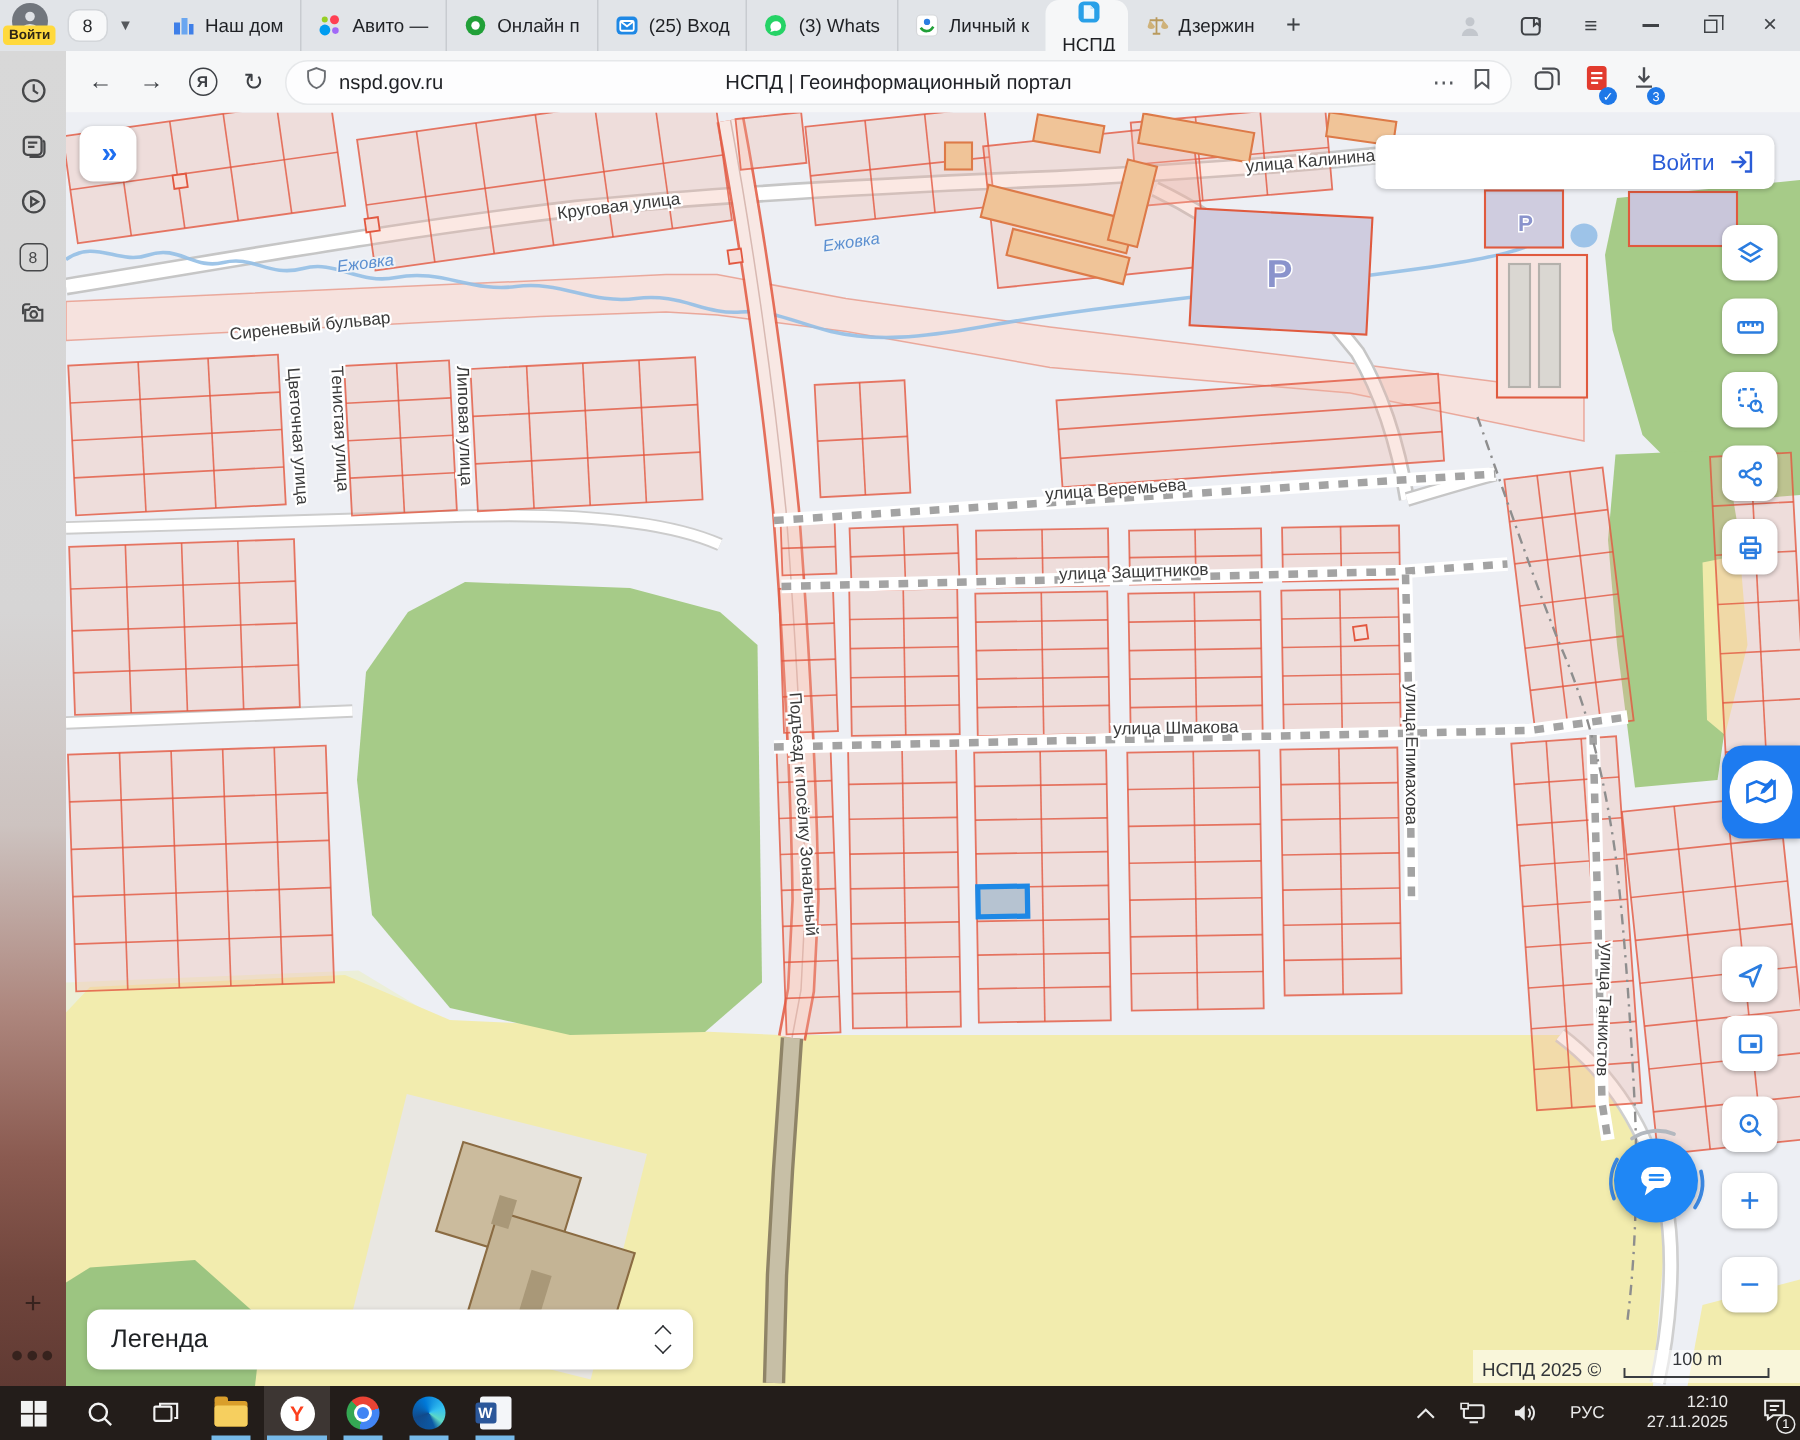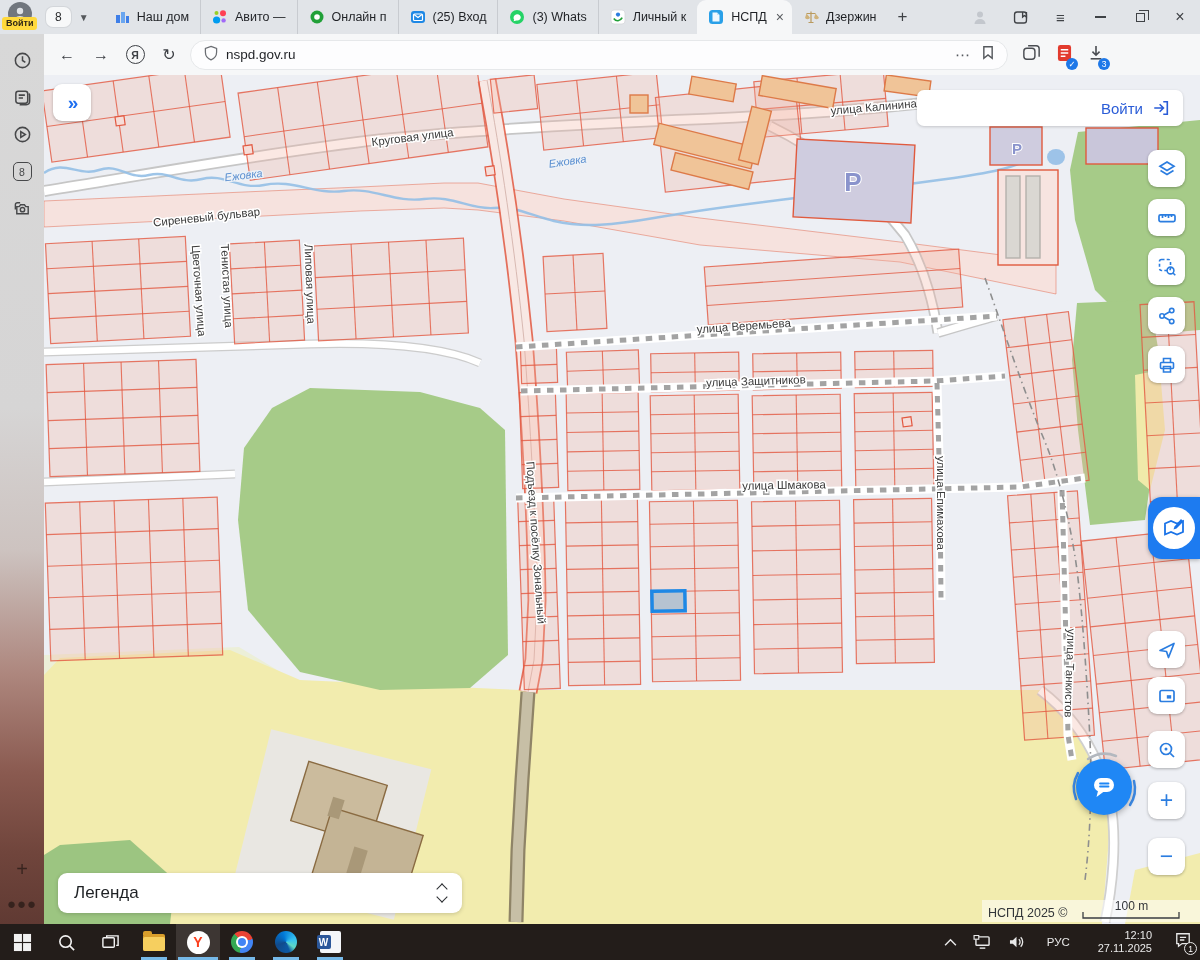--- a/index.html
+++ b/index.html
@@ -11,21 +11,21 @@
   .corner { position:relative; width:42px; height:34px; flex:0 0 auto; }
   .avatar { position:absolute; left:8px; top:2px; width:24px; height:24px; border-radius:50%; background:#71767d; overflow:hidden; }
   .avatar svg { display:block; margin:3px auto 0; }
   .login-badge { position:absolute; left:2px; top:17px; background:#ffd93d; color:#2e2616; font-size:9px; font-weight:bold; padding:1px 4px; border-radius:3px; line-height:11px; }
   .tabcount { display:flex; align-items:center; gap:2px; margin-left:4px; flex:0 0 auto; }
   .tabcount .num { background:#f7f8f9; border-radius:7px; padding:3px 9px; font-size:12px; color:#2a2c2f; box-shadow:0 0 0 1px rgba(0,0,0,.06); }
   .tabcount .chev { width:22px; text-align:center; color:#55585c; font-size:10px; }
   .tabs { display:flex; align-items:stretch; height:34px; margin-left:8px; flex:0 0 auto; }
   .tab { display:flex; align-items:center; gap:7px; padding:0 11px; font-size:12.5px; color:#1f2125; max-width:102px; white-space:nowrap; overflow:hidden; position:relative; }
   .tab.inactive:not(:first-child){ border-left:1px solid #c8cbd0; }
-  .tab.active { background:#f6f7f8; border-radius:9px 9px 0 0; padding-right:8px; border-left:none !important; }
+  .tab.active { background:#f6f7f8; border-radius:9px 9px 0 0; padding-right:8px; border-left:none !important;flex-direction:column; }
   .tab.active + .tab { border-left:none !important; }
   .tab .fav { width:16px; height:16px; flex:0 0 auto; }
   .tab .close { color:#595c60; font-size:14px; margin-left:2px; }
   .newtab { width:30px; text-align:center; font-size:17px; color:#3f4246; line-height:34px; }
   .tb-right { margin-left:auto; display:flex; align-items:center; height:34px; }
   .tb-right .ic { width:40px; height:34px; display:flex; align-items:center; justify-content:center; color:#3f4246; }
   .burger { font-size:15px; letter-spacing:-1px; }
   .wmin { width:11px; height:2px; background:#3f4246; }
   .wres { width:9px; height:9px; border:1.4px solid #3f4246; position:relative; }
   .wres::before { content:""; position:absolute; left:2px; top:-4px; width:9px; height:9px; border:1.4px solid #3f4246; border-left:none; border-bottom:none; }
@@ -223,20 +223,21 @@
         </div>
       <div class="nbtn">↻</div>
     </div>
     <div class="omni">
       <span class="shield">
         <svg width="14" height="16" viewBox="0 0 20 22" fill="none" stroke="#6b6e73" stroke-width="1.8">
             <path d="M10 1.5 L18 4.5 V10 C18 15 14.5 19 10 20.7 C5.5 19 2 15 2 10 V4.5 Z"></path>
           </svg>
       </span>
       <span class="url">nspd.gov.ru</span>
+      <span class="ptitle">НСПД | Геоинформационный портал</span>
       <span class="right">
         <span class="dots">⋯</span>
         <span>
           <svg width="14" height="15" viewBox="0 0 16 18" fill="none" stroke="#55585d" stroke-width="1.7">
               <path d="M3 2 h10 v14 l-5-4 -5 4 Z"></path>
             </svg>
         </span>
       </span>
     </div>
     <div class="addr-right">

